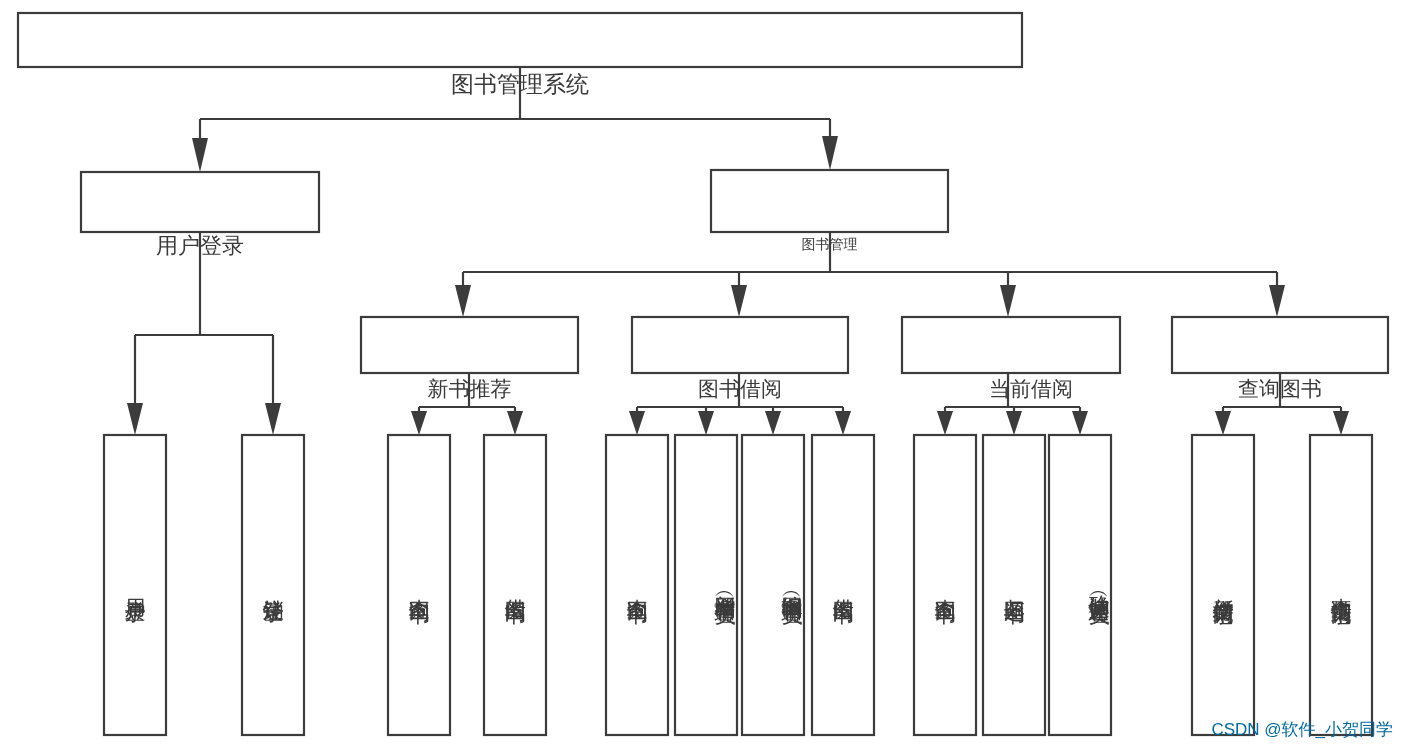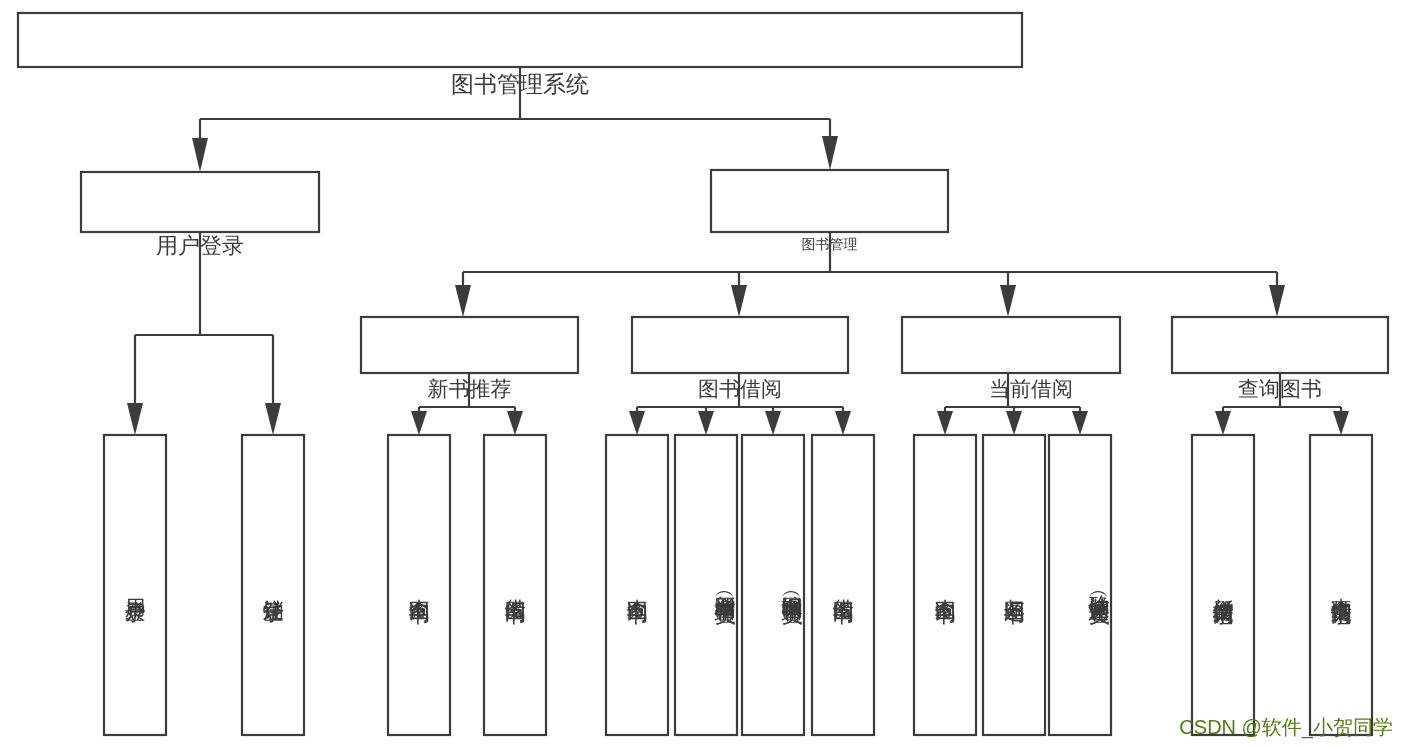--- a/index.html
+++ b/index.html
@@ -65,22 +65,22 @@
     color: #3a3a3a;
     white-space: nowrap;
     pointer-events: none;
     margin-top: 44px;
   }
   .watermark {
     position: absolute;
     right: 12px;
     bottom: 6px;
     font-family: "Liberation Sans", "DejaVu Sans", sans-serif;
-    font-size: 20px;
-    color: #4d7c0f;
+    font-size: 17px;
+    color: #0369a1;
     white-space: nowrap;
     pointer-events: none;
   }
 </style>
 </head>
 <body>
 
 <div id="diagram-root">
 
   <svg id="tree-svg" viewBox="0 0 1405 747">

